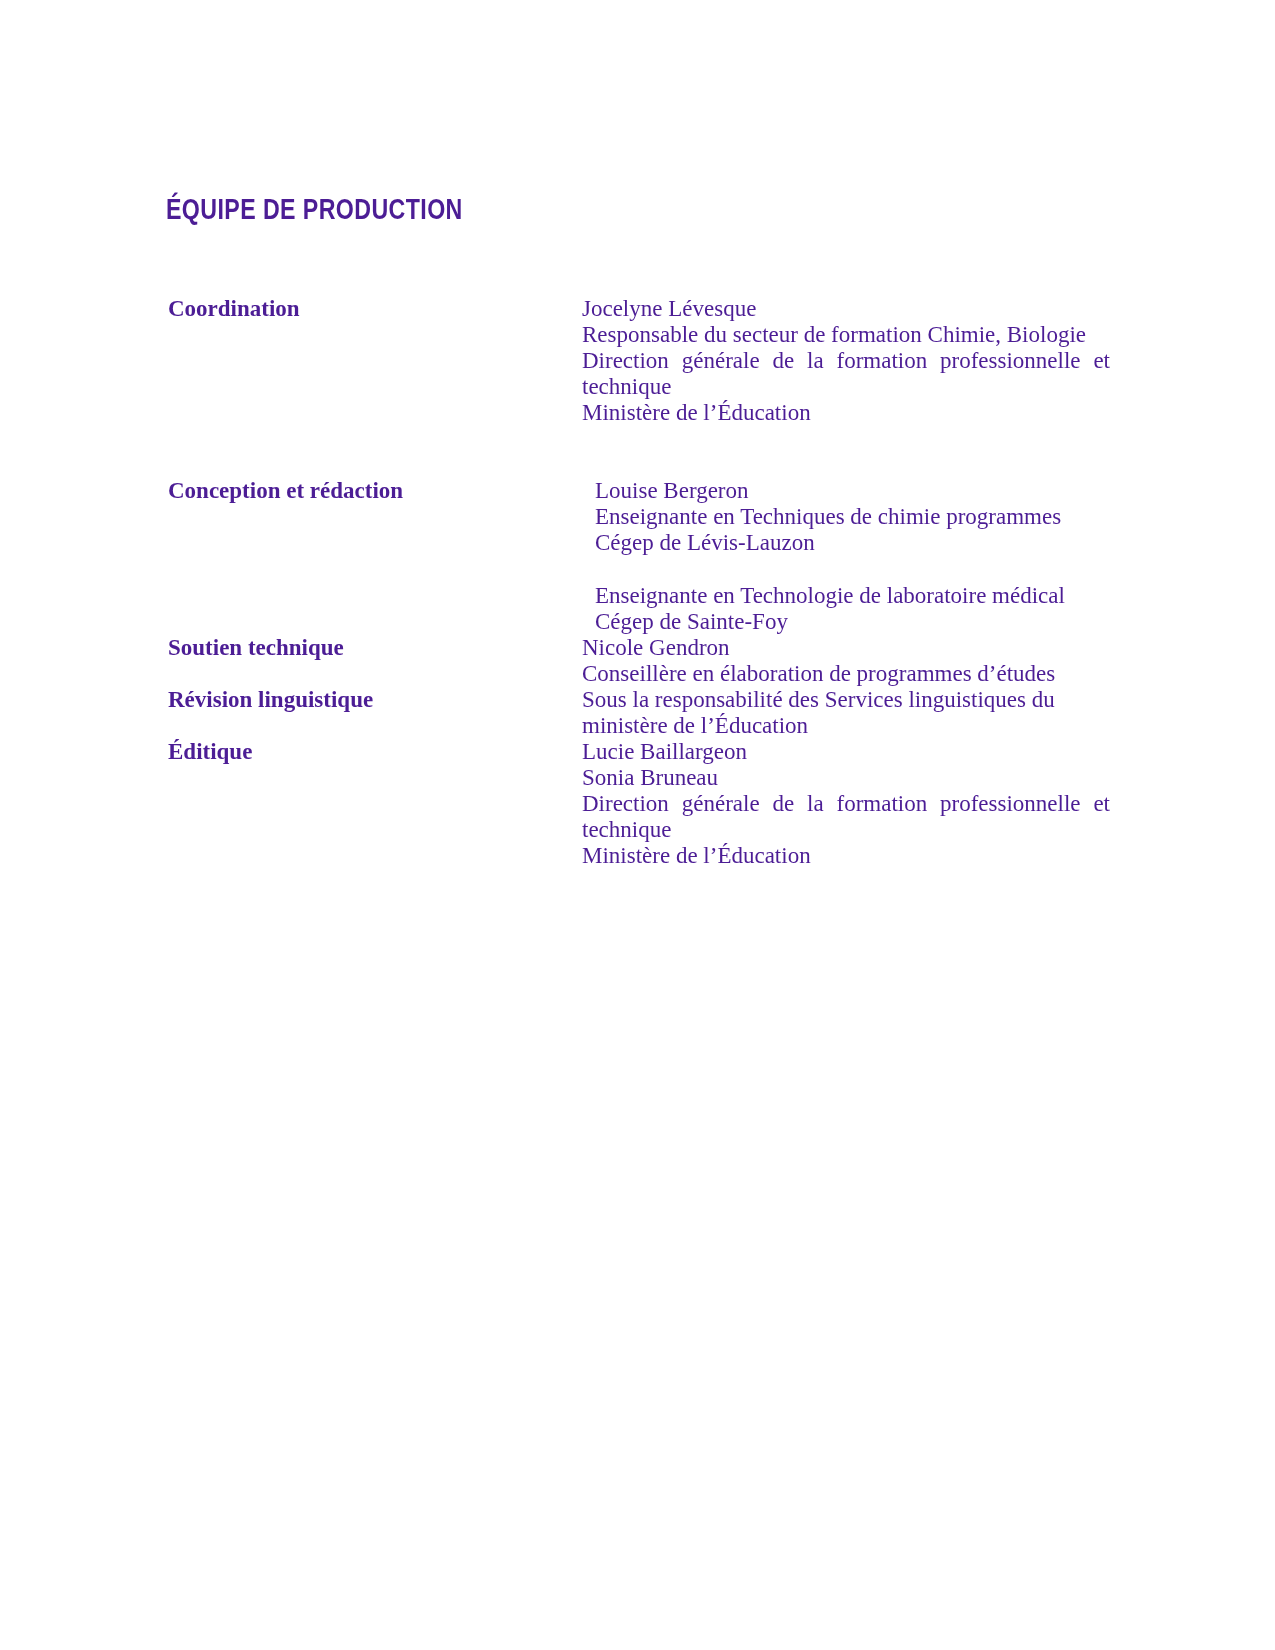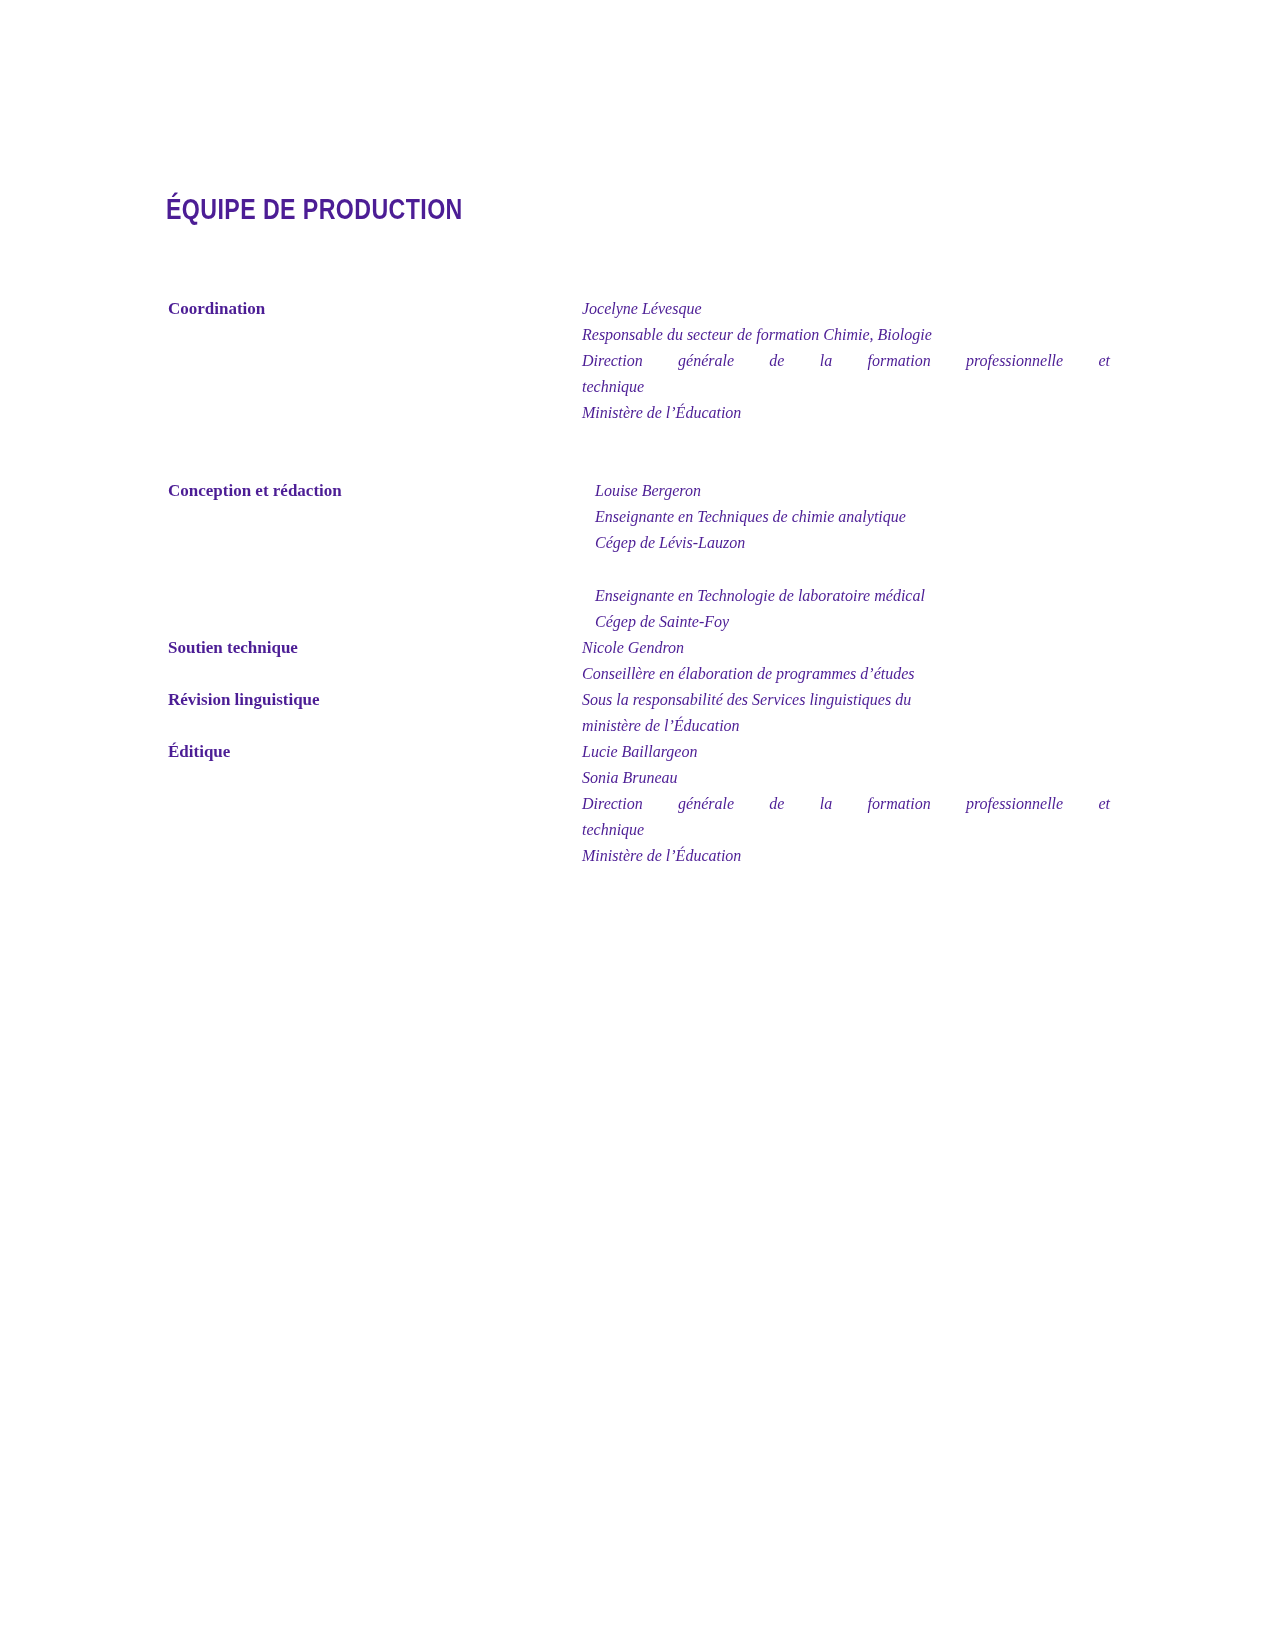--- a/index.html
+++ b/index.html
@@ -39,30 +39,29 @@
   }
   .row {
     display: grid;
     grid-template-columns: 414px 528px;
     align-items: start;
   }
   .row + .row { }
   .sections .row:nth-child(2) { margin-top: 52px; gap: 13px; }
   .label {
     font-weight: bold;
-    font-size: 17px;
+    font-size: 23px;
     line-height: 26px;
   }
   .group + .group { margin-top: 27px; }
   .line {
     margin: 0;
     padding: 0;
-    font-size: 16px;
+    font-size: 23px;
     line-height: 26px;
-    font-style: italic;
   }
   .line.justify {
     text-align: justify;
     text-align-last: justify;
   }
 </style>
 </head>
 <body>
 
 <div class="page">
@@ -78,21 +77,21 @@
             <p class="line">technique</p>
             <p class="line">Ministère de l’Éducation</p>
           </div>
         </div>
       </div>
       <div class="row">
         <div class="label">Conception et rédaction</div>
         <div class="content">
           <div class="group">
             <p class="line">Louise Bergeron</p>
-            <p class="line">Enseignante en Techniques de chimie analytique</p>
+            <p class="line">Enseignante en Techniques de chimie programmes</p>
             <p class="line">Cégep de Lévis-Lauzon</p>
           </div>
           <div class="group">
             <p class="line">Enseignante en Technologie de laboratoire médical</p>
             <p class="line">Cégep de Sainte-Foy</p>
           </div>
         </div>
       </div>
       <div class="row">
         <div class="label">Soutien technique</div>

